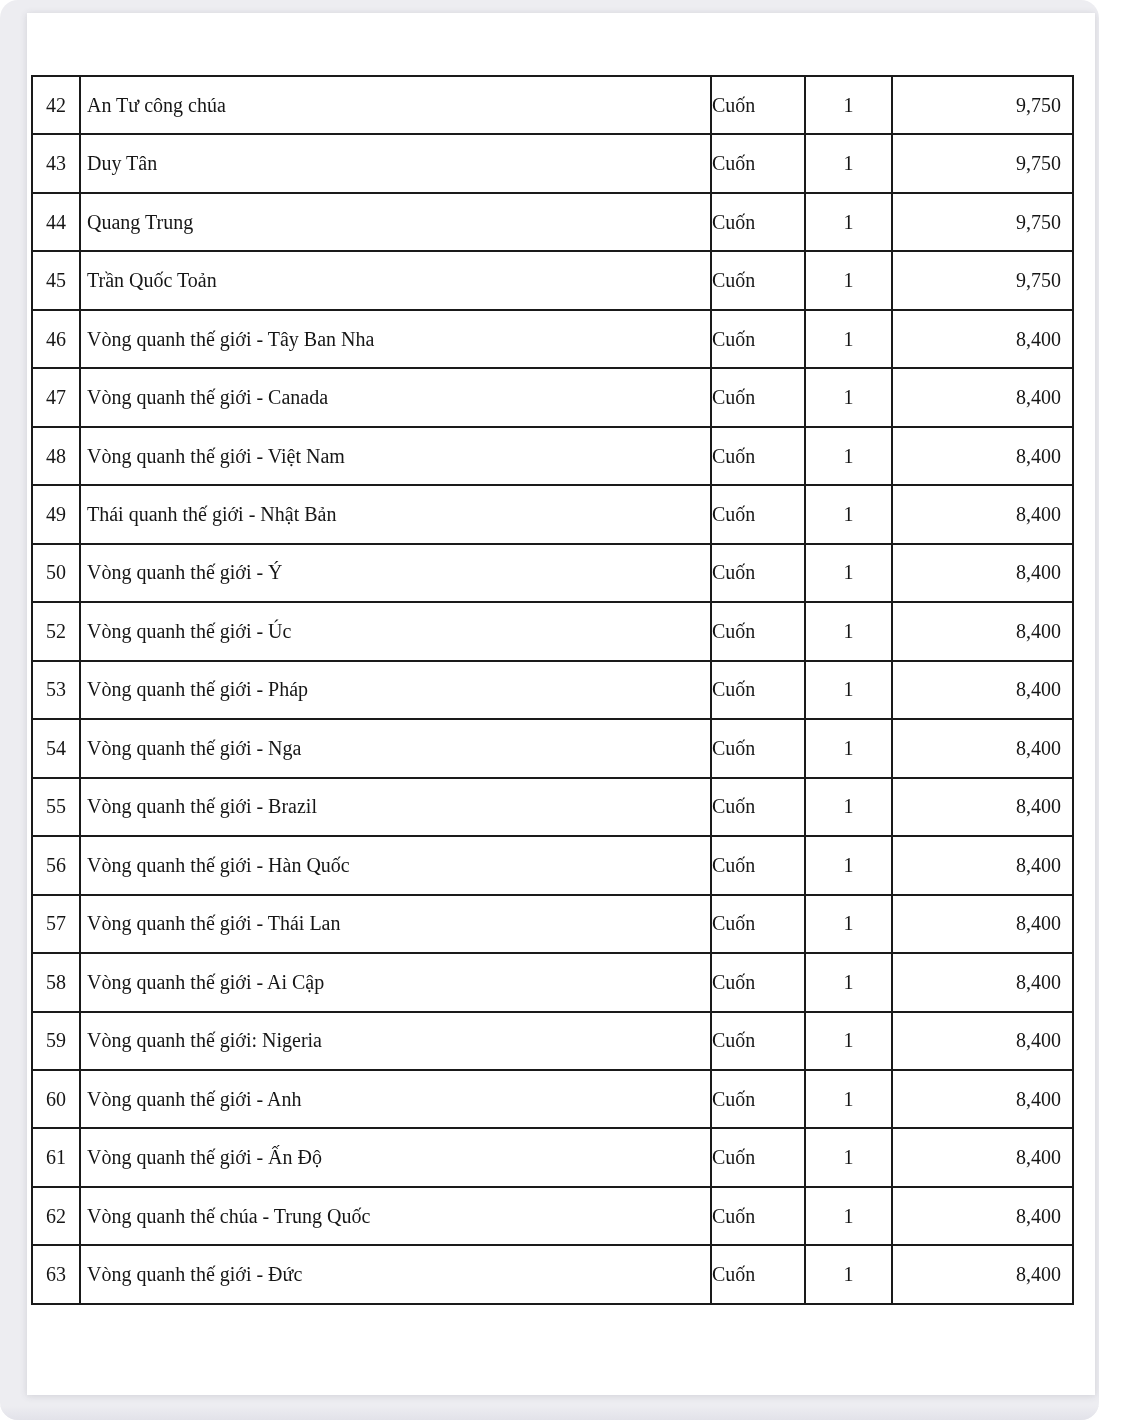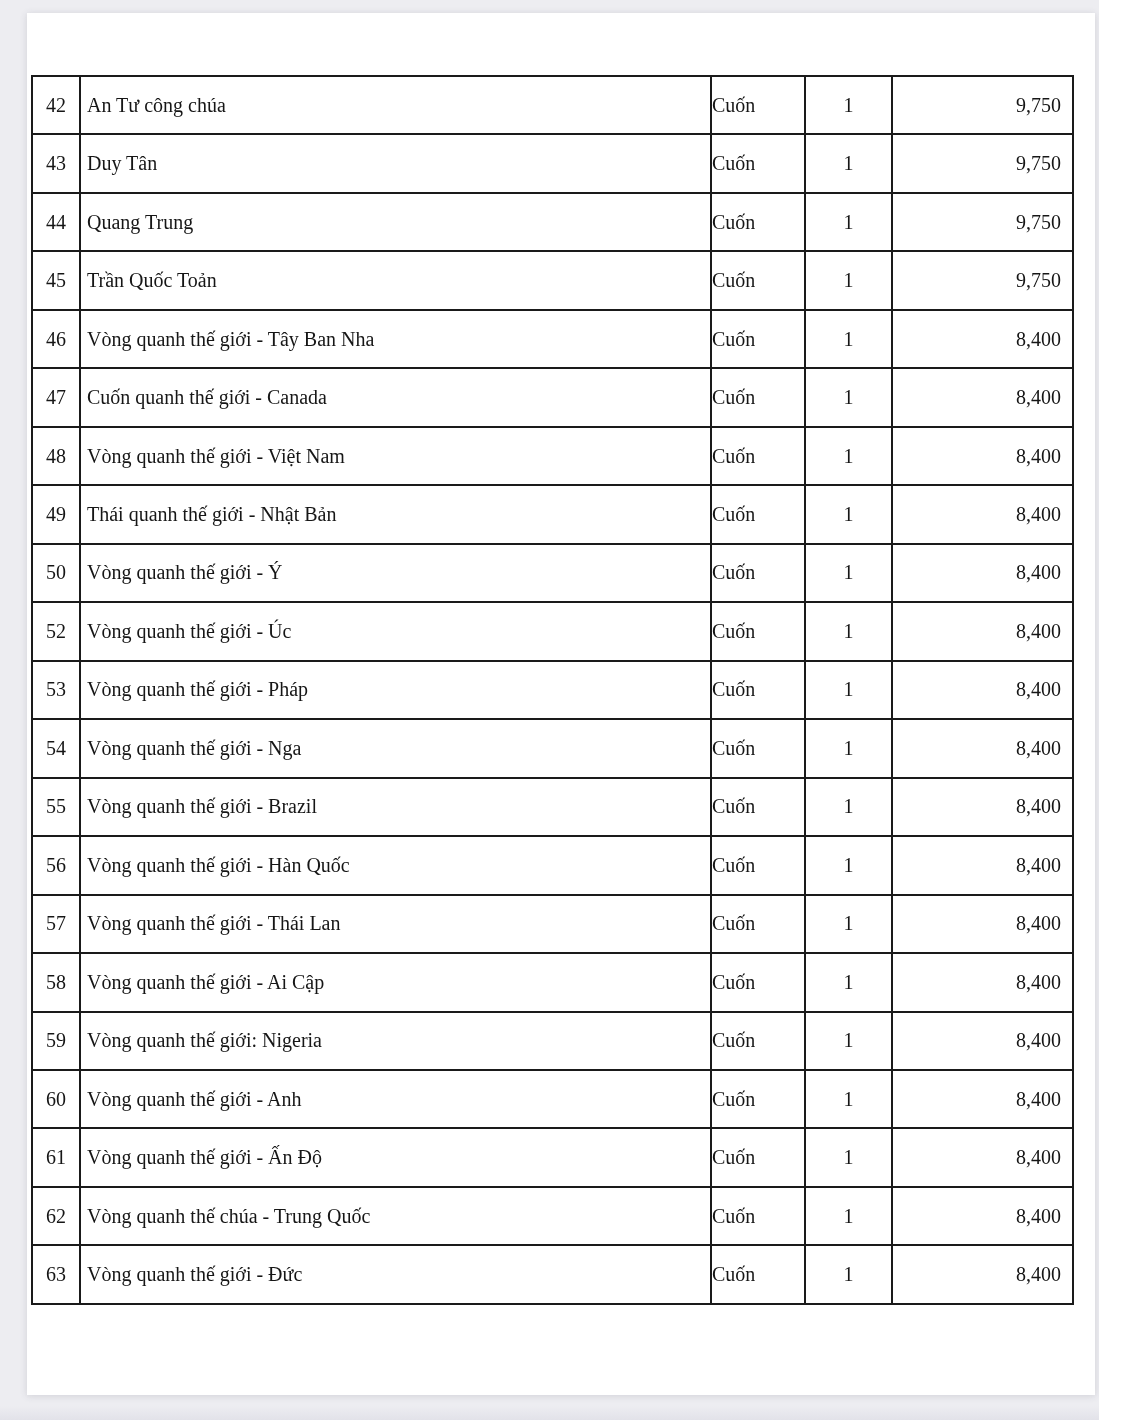--- a/index.html
+++ b/index.html
@@ -6,20 +6,21 @@
     margin: 0;
     padding: 0;
     font-family: "Liberation Serif", "DejaVu Serif", serif;
   }
   .screen {
     position: relative;
     width: 1099px;
     height: 1420px;
     background: #ededf1;
     overflow: hidden;
+    border-radius: 18px;
   }
   .screen::after {
     content: "";
     position: absolute;
     left: 0; right: 0; bottom: 0;
     height: 14px;
     background: linear-gradient(#ededf1, #e2e2e9);
     pointer-events: none;
   }
   .page {
@@ -109,21 +110,21 @@
   <tr>
     <td class="c-stt">46</td>
     <td class="c-title">Vòng quanh thế giới - Tây Ban Nha</td>
     <td class="c-unit">Cuốn</td>
     <td class="c-qty">1</td>
     <td class="c-price">8,400</td>
   </tr>
 
   <tr>
     <td class="c-stt">47</td>
-    <td class="c-title">Cuốn quanh thế giới - Canada</td>
+    <td class="c-title">Vòng quanh thế giới - Canada</td>
     <td class="c-unit">Cuốn</td>
     <td class="c-qty">1</td>
     <td class="c-price">8,400</td>
   </tr>
 
   <tr>
     <td class="c-stt">48</td>
     <td class="c-title">Vòng quanh thế giới - Việt Nam</td>
     <td class="c-unit">Cuốn</td>
     <td class="c-qty">1</td>

